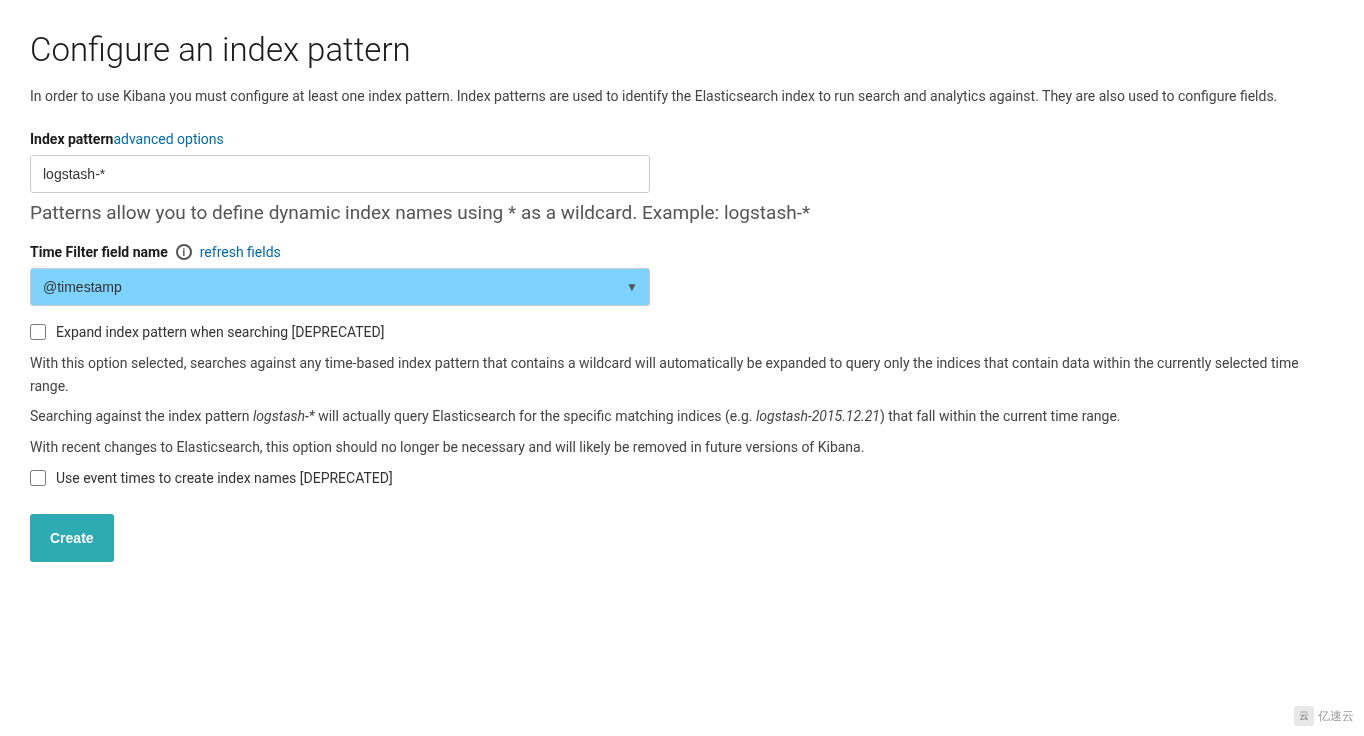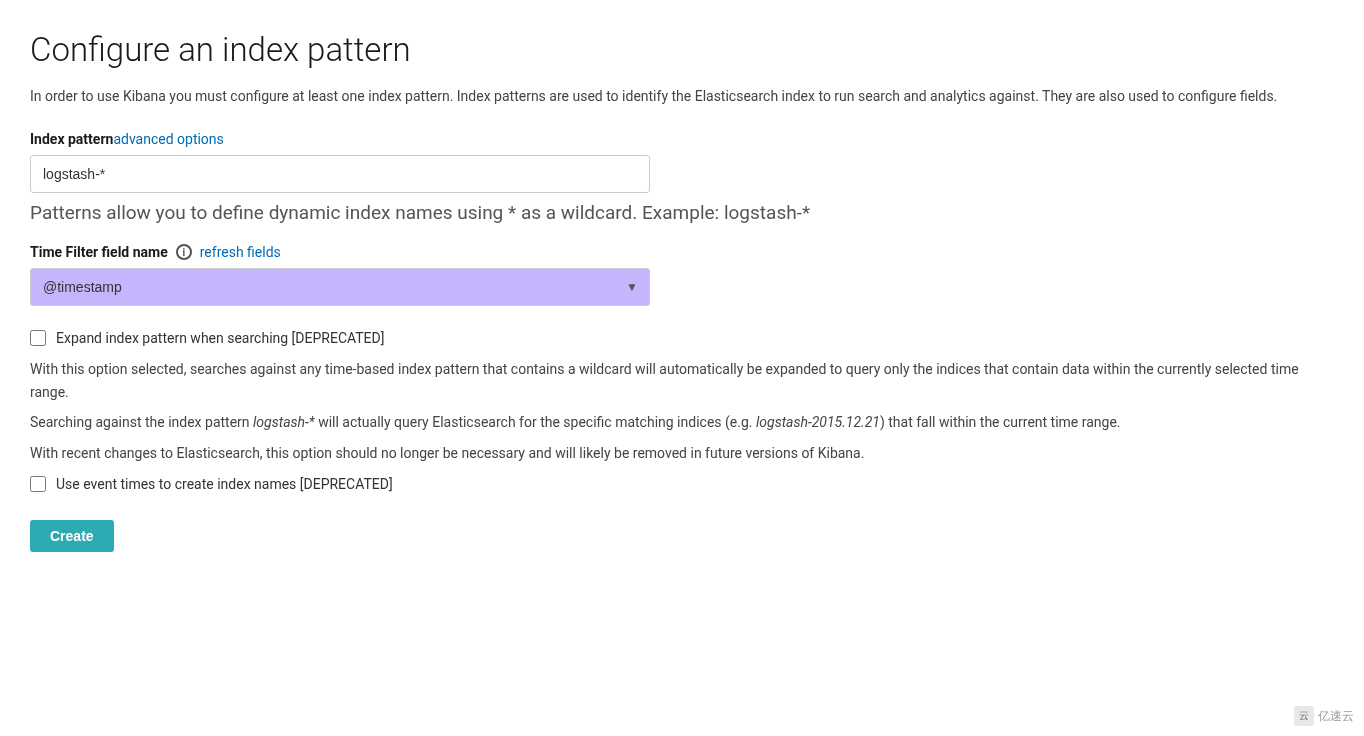--- a/index.html
+++ b/index.html
@@ -115,39 +115,39 @@
     }
 
     .select-input {
       width: 100%;
       height: 38px;
       border: 1px solid #ccc;
       border-radius: 3px;
       padding: 6px 36px 6px 12px;
       font-size: 14px;
       color: #333;
-      background: #c4b5fd;
+      background: #7dd3fc;
       appearance: none;
       -webkit-appearance: none;
       outline: none;
       cursor: pointer;
     }
 
     .select-arrow {
       position: absolute;
       right: 12px;
       top: 50%;
       transform: translateY(-50%);
       pointer-events: none;
       color: #555;
       font-size: 12px;
     }
 
     .checkbox-section {
-      margin-top: 24px;
+      margin-top: 18px;
       margin-bottom: 8px;
     }
 
     .checkbox-row {
       display: flex;
       align-items: center;
       gap: 10px;
       margin-bottom: 12px;
     }
 
@@ -180,21 +180,21 @@
 
     .description-text em {
       font-style: italic;
     }
 
     .create-button {
       background-color: #2eaab2;
       color: #fff;
       border: none;
       border-radius: 3px;
-      padding: 8px 20px;
+      padding: 16px 20px;
       font-size: 14px;
       font-weight: 600;
       cursor: pointer;
       margin-top: 16px;
     }
 
     .watermark {
       position: fixed;
       bottom: 10px;
       right: 10px;

